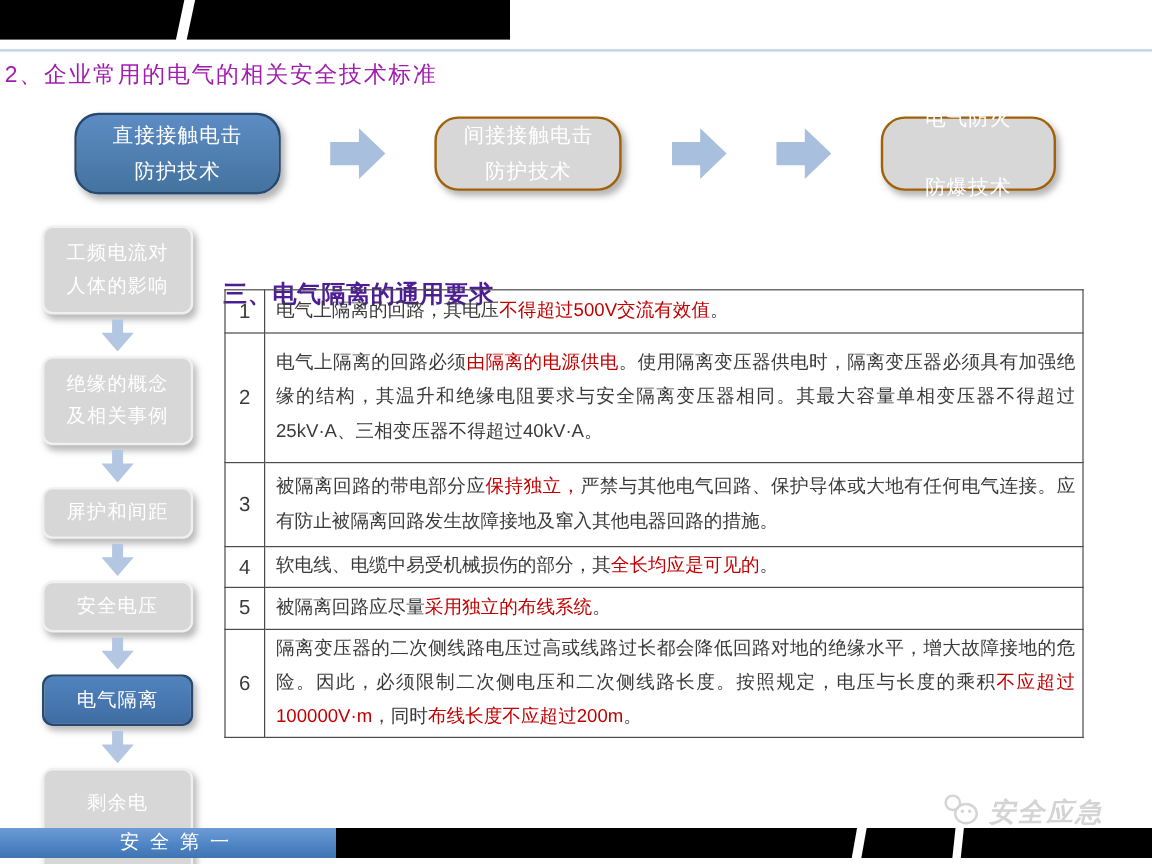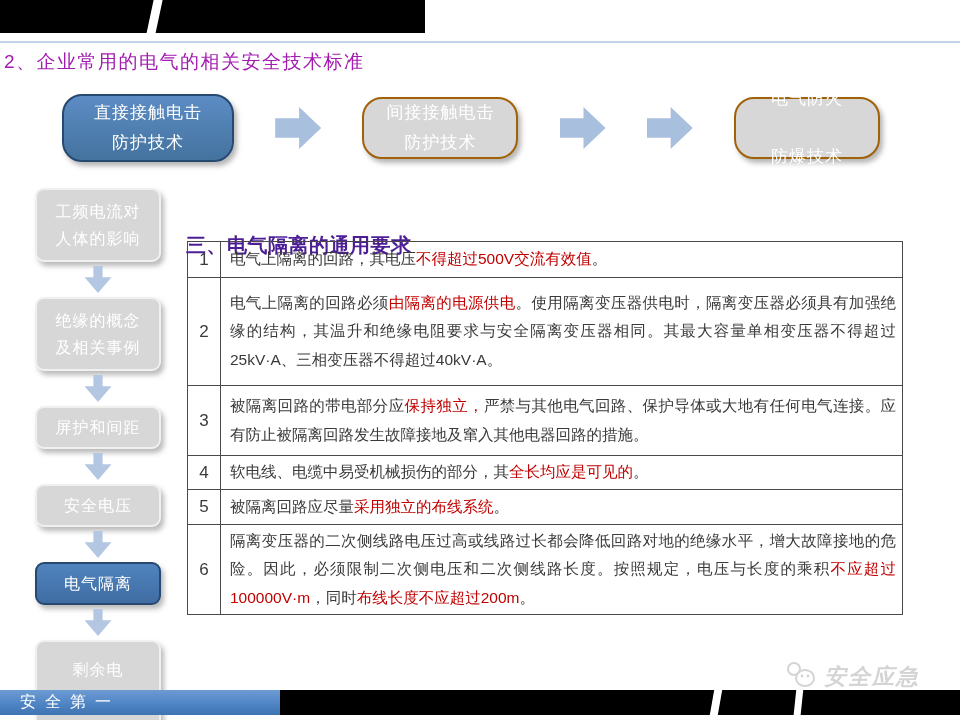--- a/index.html
+++ b/index.html
@@ -101,21 +101,21 @@
   .req-table tr:nth-child(5) td{height:30px;}
   .req-table tr:nth-child(6) td{height:85px;}
   .req-table .red{color:#c00000;}
   
   .ftr-blue{
     position:absolute;left:0;top:690px;width:280px;height:25px;
     background:linear-gradient(180deg,#6d9bd4 0%,#4d83c3 60%,#3f74b2 100%);
     display:flex;align-items:center;
   }
   .slogan{
-    width:100%;text-align:left;color:#fff;font-size:16px;
+    width:100%;text-align:center;color:#fff;font-size:16px;
     letter-spacing:9px;padding-left:20px;
   }
   .ftr-black{position:absolute;left:280px;top:690px;width:680px;height:25px;background:#000;}
   .ftr-slash{position:absolute;left:712px;top:687px;width:8px;height:31px;background:#fff;transform:skewX(-10deg);}
   .wm-slash{position:absolute;left:795px;top:684px;width:7px;height:36px;background:#fff;transform:skewX(-6deg);}
   .watermark{
     position:absolute;left:784px;top:662px;height:30px;
     display:flex;align-items:center;gap:6px;color:#cfcfcf;font-style:italic;
   }
   .wm-text{font-size:22px;font-weight:bold;letter-spacing:2px;color:#d4d4d4;}

